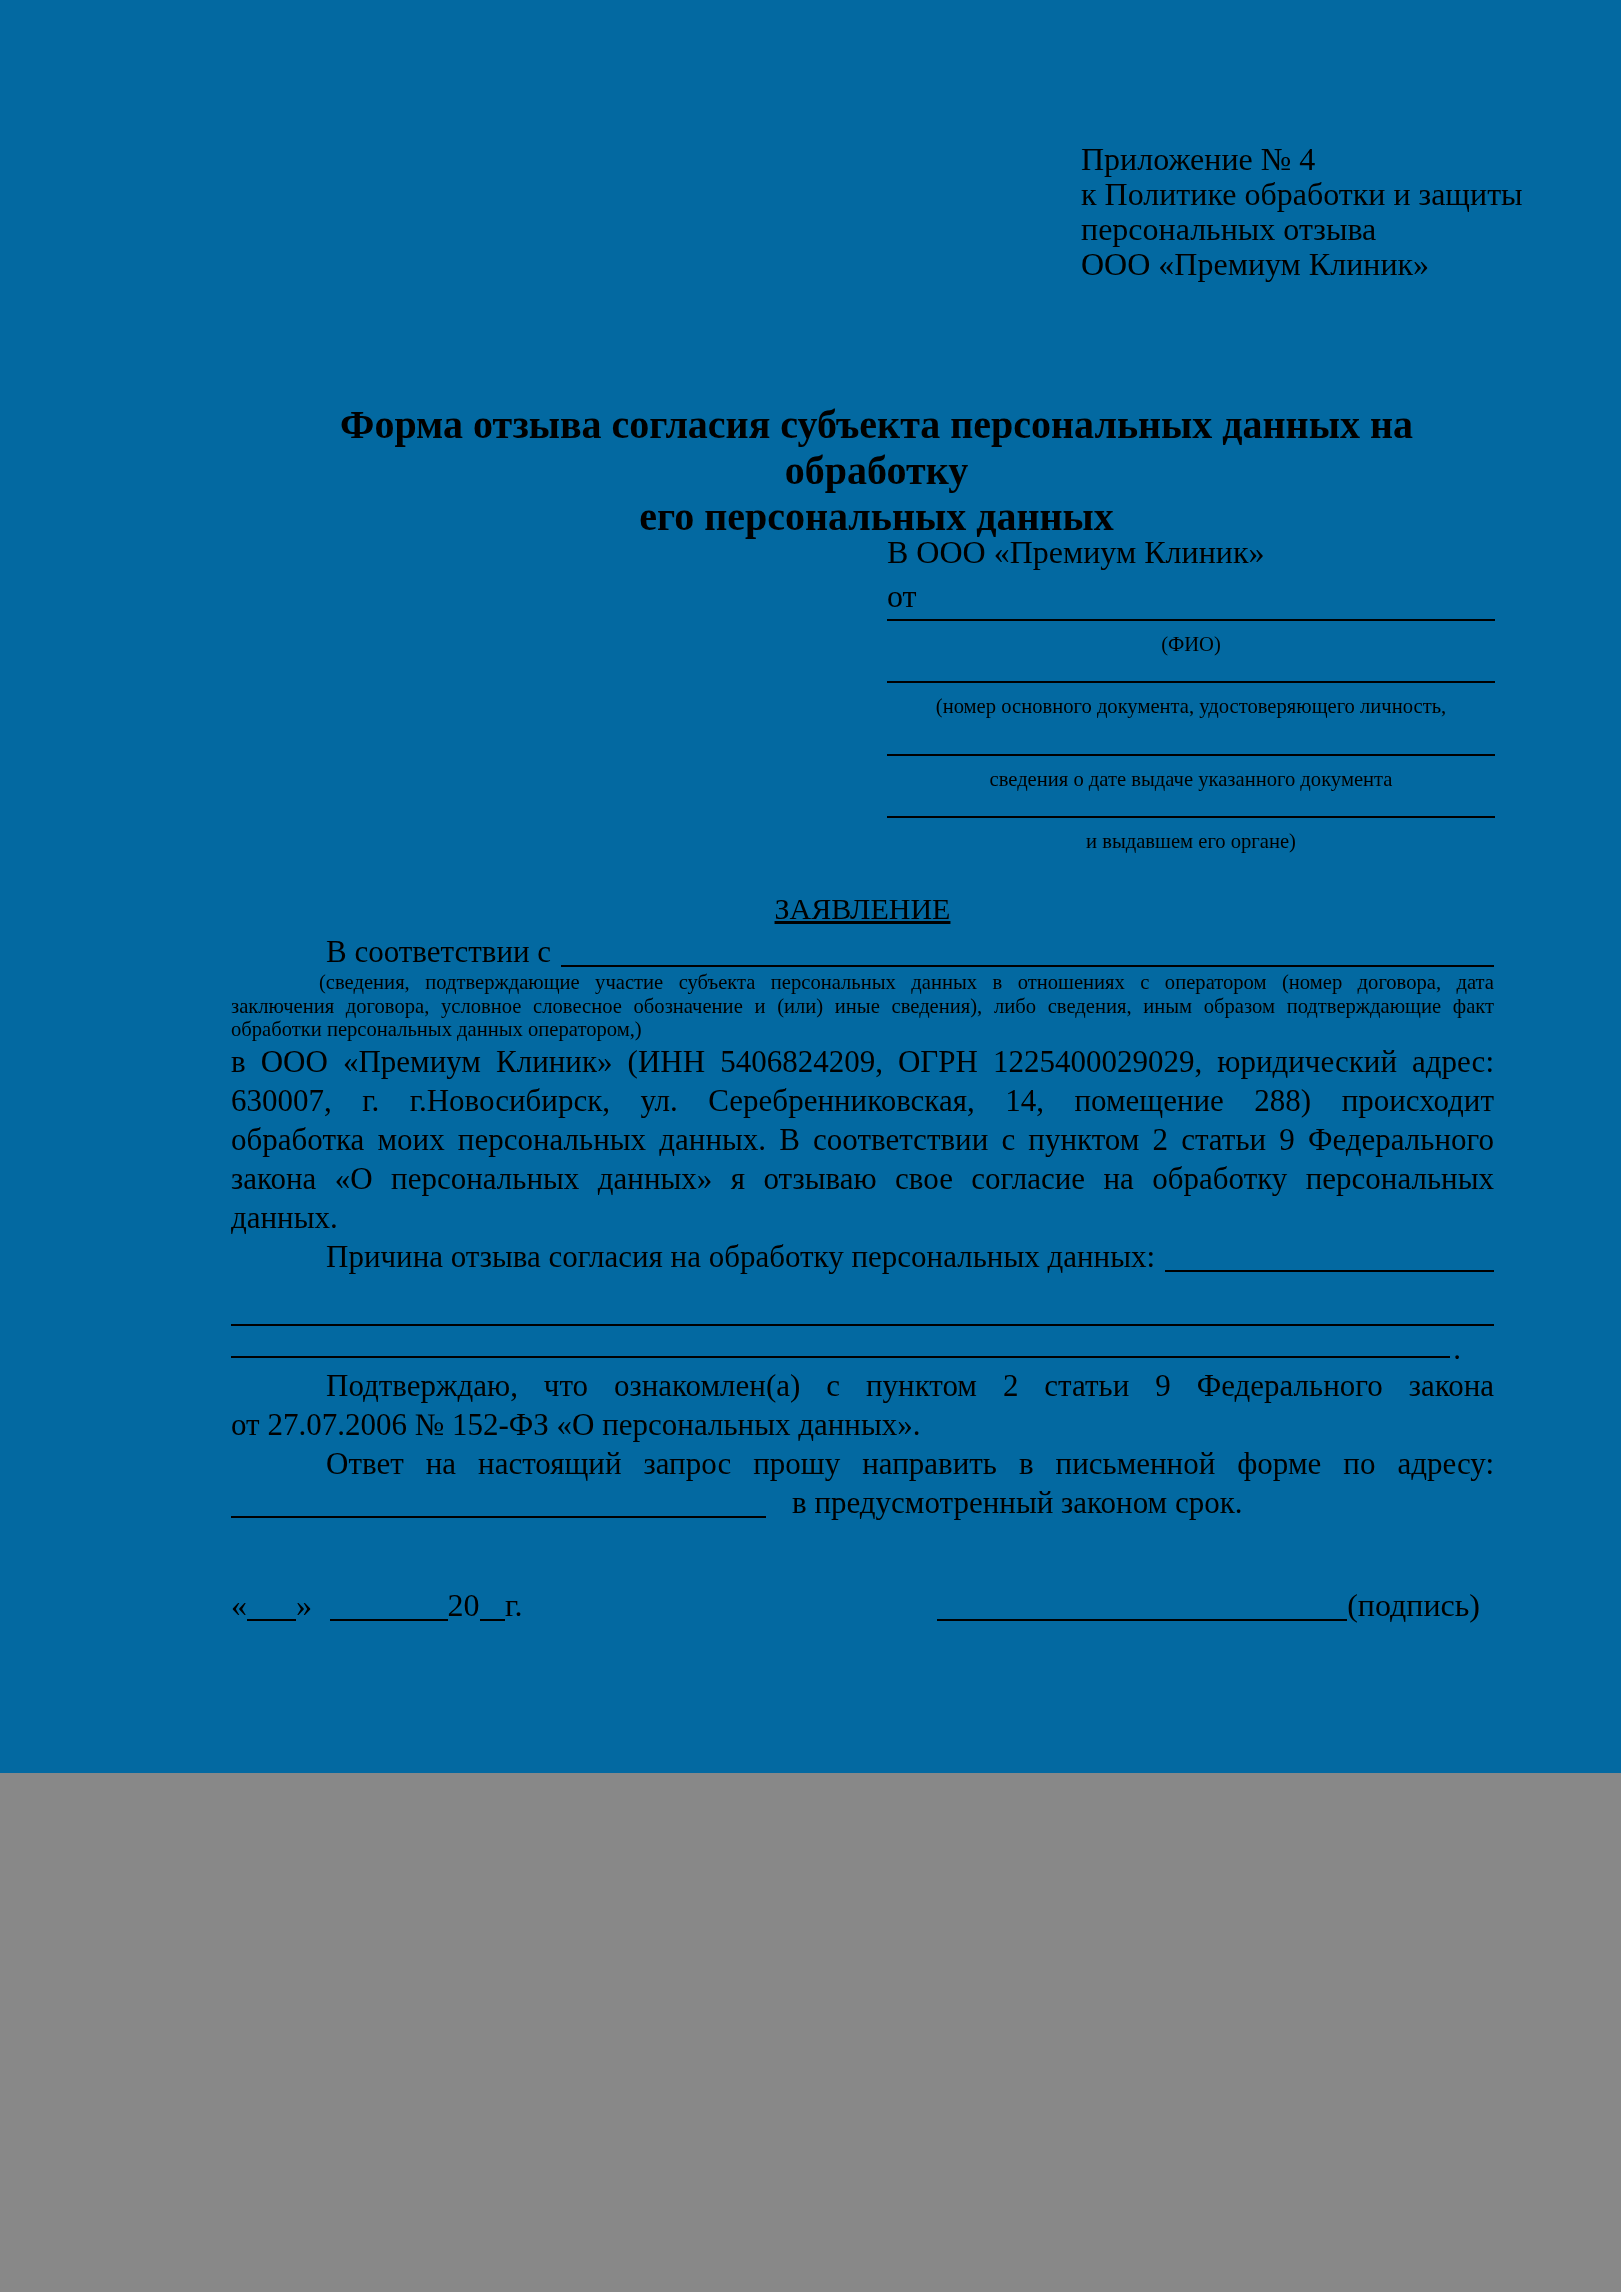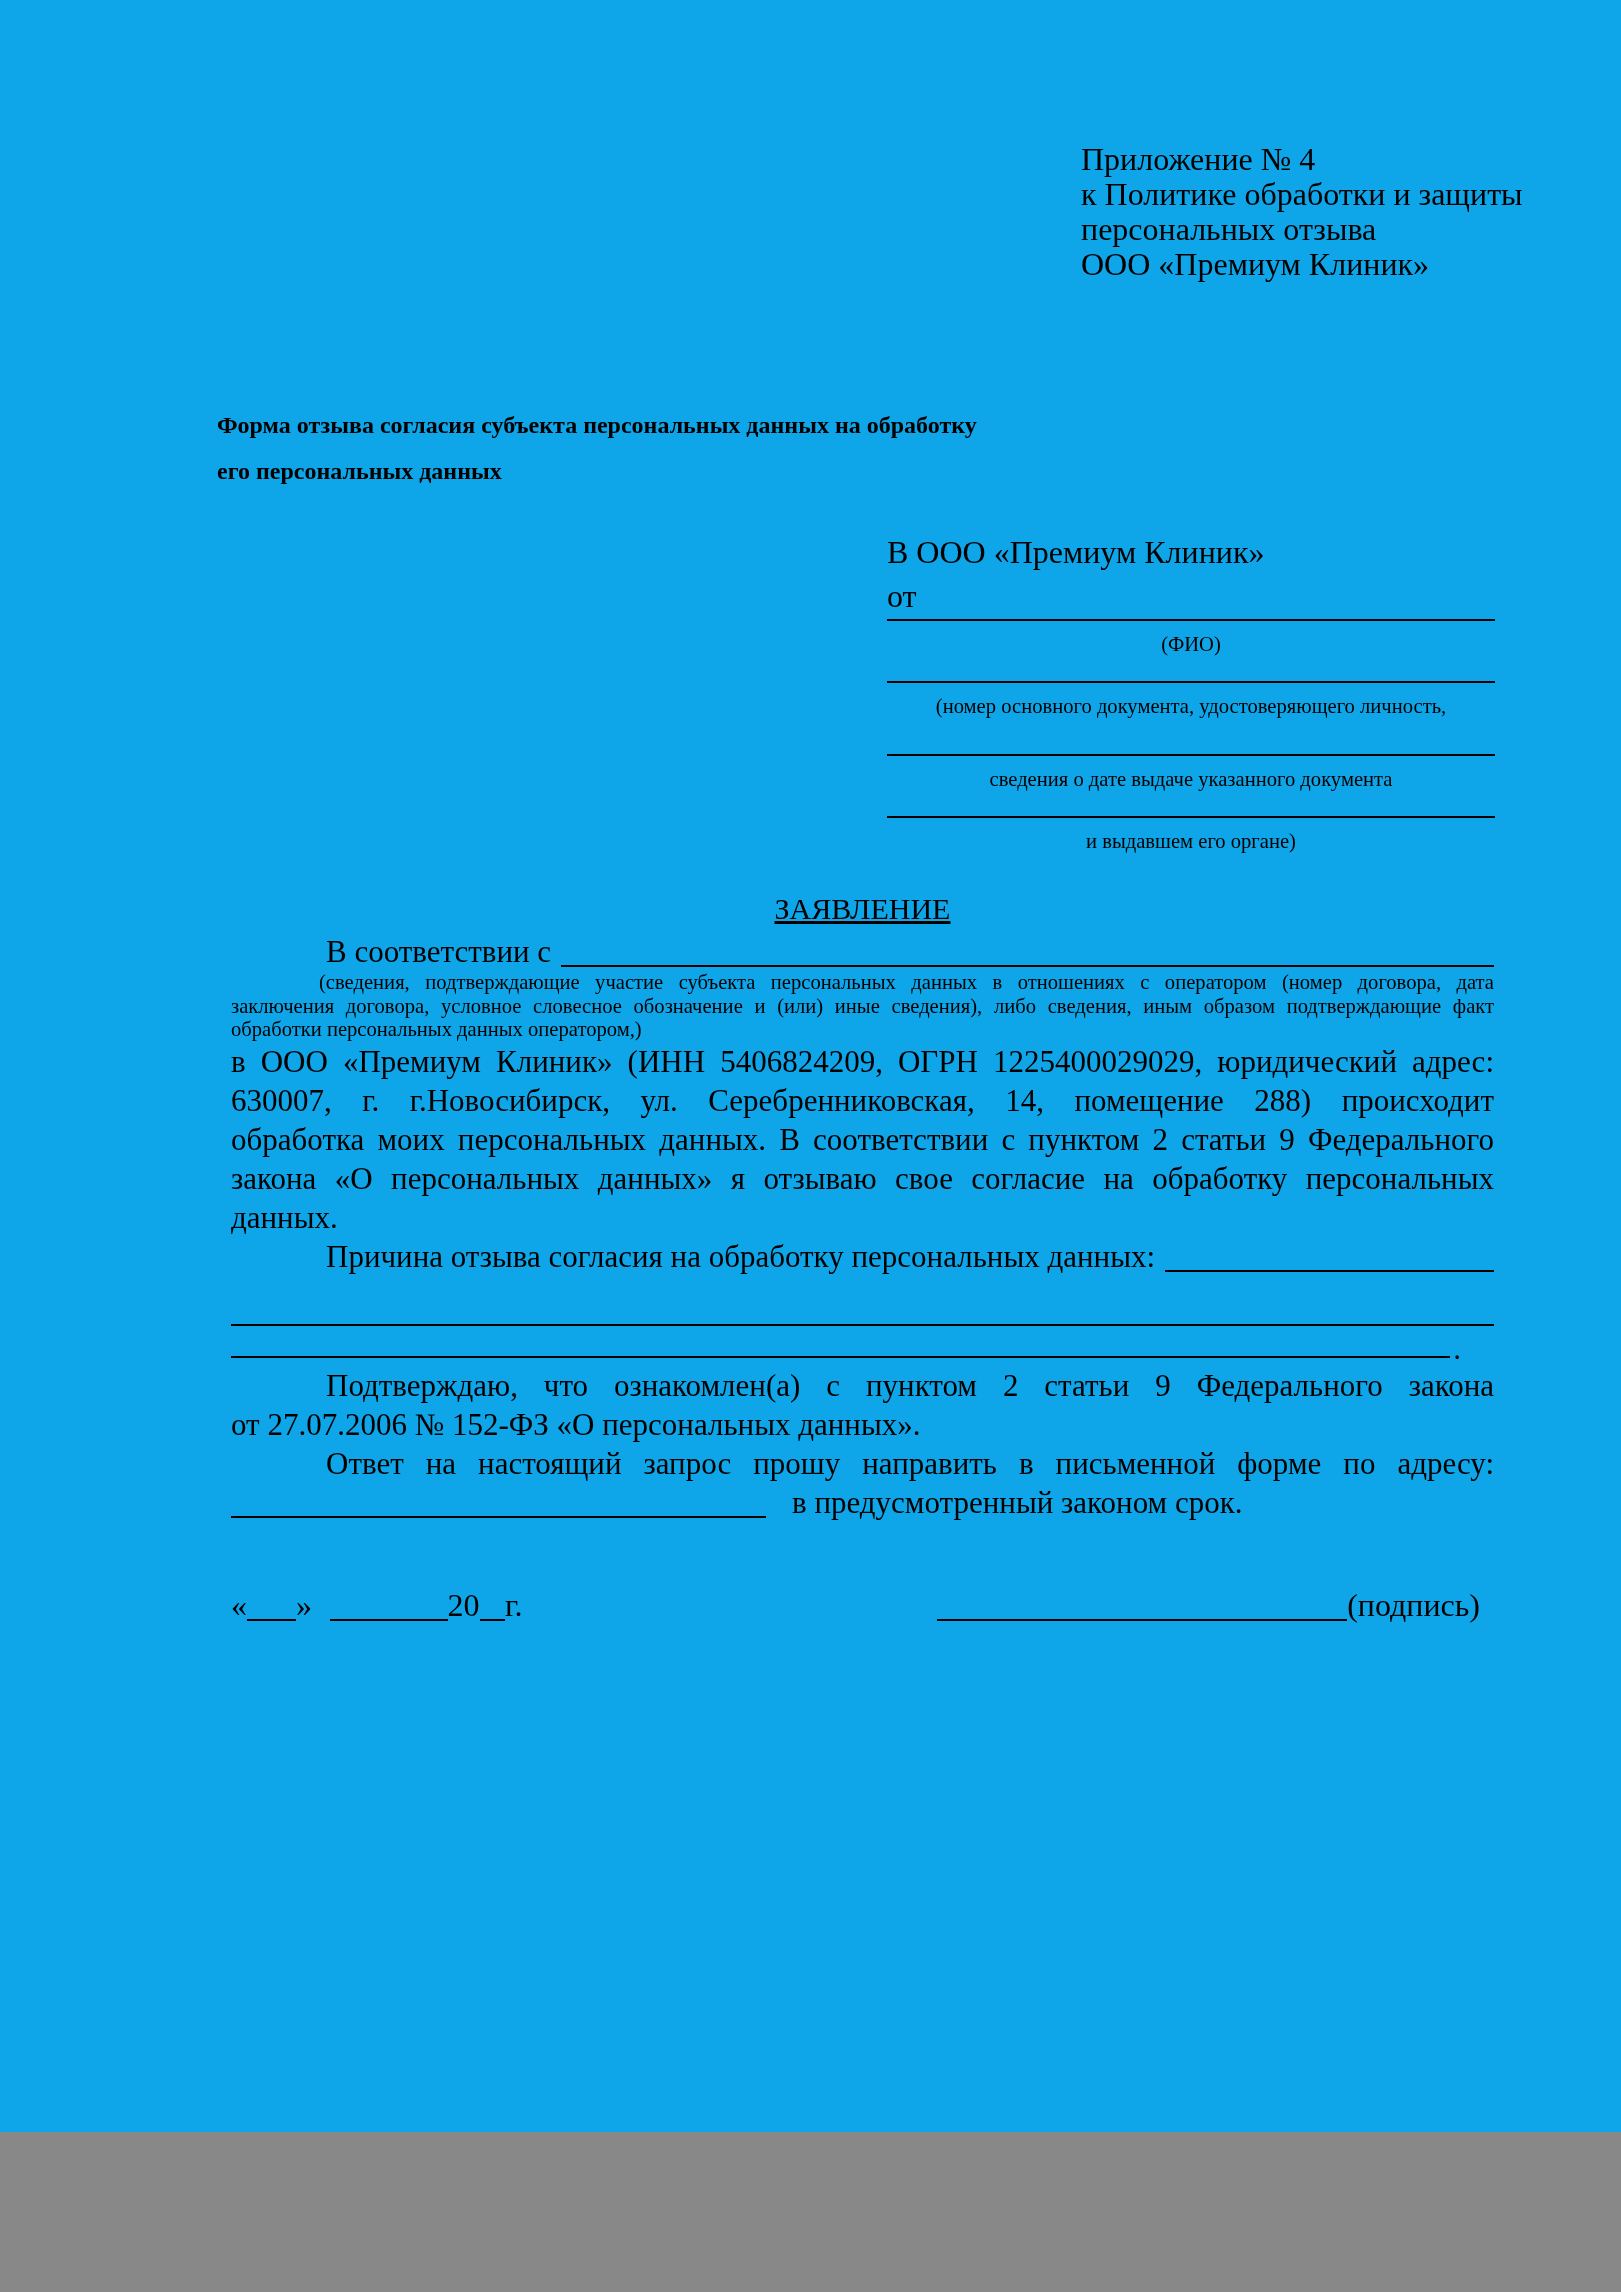--- a/index.html
+++ b/index.html
@@ -3,47 +3,47 @@
 <meta charset="utf-8">
 <style>
   html, body {
     margin: 0;
     padding: 0;
     background: #888;
   }
   .page {
     position: relative;
     width: 1621px;
-    height: 2132px;
+    height: 1773px;
     margin: 0 auto;
-    background: #0ea5e9;
+    background: #0369a1;
     color: #000000;
     font-family: "Liberation Serif", "DejaVu Serif", serif;
     overflow: hidden;
   }
 
   
   .appendix {
     position: absolute;
     left: 1081px;
     top: 142px;
     font-size: 32px;
     line-height: 35px;
     white-space: nowrap;
   }
 
   
   .doc-title {
     position: absolute;
-    left: 217px;
+    left: 245px;
     top: 402px;
     width: 1263px;
-    text-align: left;
+    text-align: center;
     font-weight: bold;
-    font-size: 24px;
+    font-size: 40px;
     line-height: 46px;
   }
 
   
   .addressee {
     position: absolute;
     left: 887px;
     top: 530px;
     width: 608px;
     font-size: 32px;

